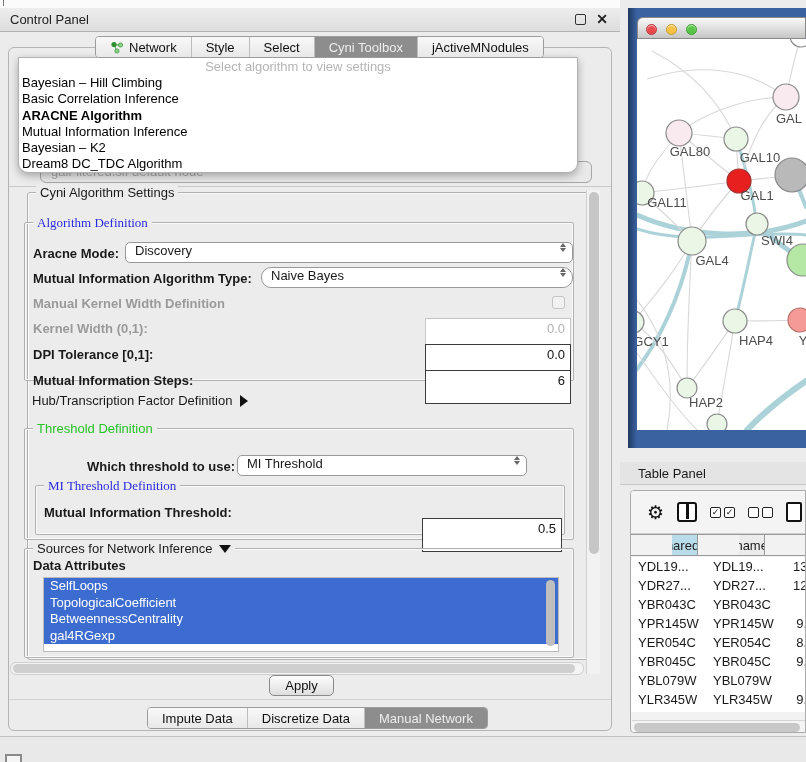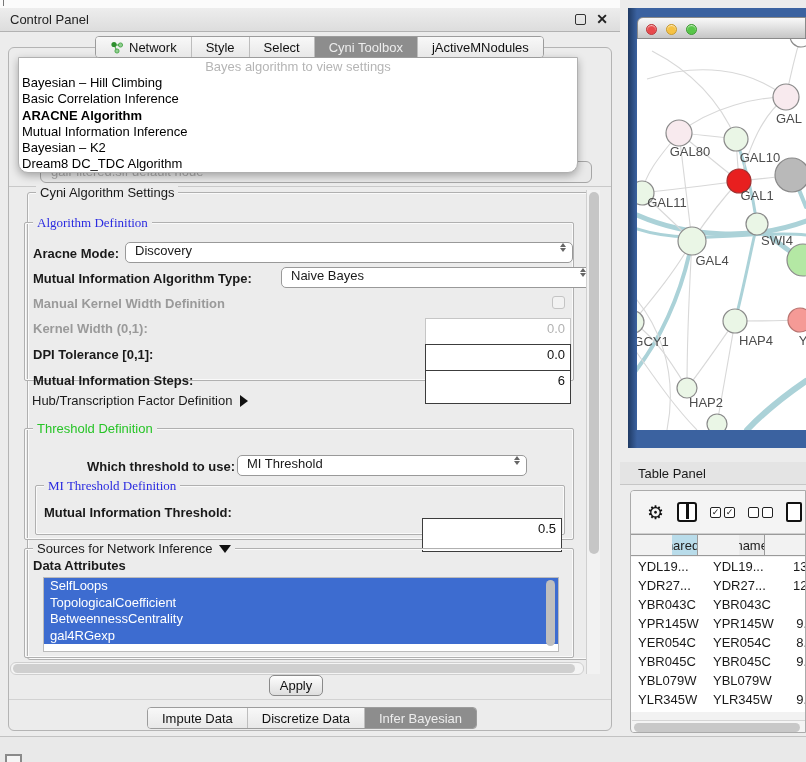--- a/index.html
+++ b/index.html
@@ -62,21 +62,21 @@
 
   .attr-list { position:absolute; background:#fff; border:1px solid #bbb; overflow:hidden; }
   .attr-item { height:16.5px; line-height:16.5px; color:#fff; background:#3d6cd0; padding-left:6px; }
   .attr-scroll { position:absolute; right:3px; top:2px; width:9px; height:66px; background:#bfbfbf; border-radius:5px; }
 
   .hscroll { left:10px; top:662px; width:574px; height:13px; background:#f4f4f4; border:1px solid #cfcfcf; border-radius:6px; }
   .hscroll .thumb { position:absolute; left:2px; top:1px; width:562px; height:9px; background:#cfcfcf; border-radius:5px; }
   .vscroll { left:586px; top:190px; width:14px; height:484px; background:#f2f2f2; border-left:1px solid #d0d0d0; }
   .vscroll .thumb { position:absolute; left:2px; top:2px; width:10px; height:362px; background:#c6c6c6; border-radius:6px; }
 
-  .apply-btn { left:269px; top:675px; width:54px; height:21px; border:1px solid #8a8a8a; border-radius:5px; background:linear-gradient(#fdfdfd,#dedede); text-align:center; line-height:19px; color:#111; }
+  .apply-btn { left:269px; top:675px; width:65px; height:21px; border:1px solid #8a8a8a; border-radius:5px; background:linear-gradient(#fdfdfd,#dedede); text-align:center; line-height:19px; color:#111; }
   .panel-div { left:9px; top:699px; width:602px; height:1px; background:#d2d2d2; }
 
   .page-div { left:0; top:736px; width:806px; height:1px; background:#c2c2c2; }
   .page-bottom { left:0; top:737px; width:806px; height:25px; background:#e9e9e9; }
   .mini-square { left:5px; top:754px; width:17px; height:12px; border:2px solid #8a8a8a; background:#f5f5f5; }
 
   
   .net-frame { left:628px; top:8px; width:178px; height:440px; background:linear-gradient(90deg,#1f3a63 0px,#3b62a0 9px,#3b62a0 100%); }
   .mac-titlebar { left:637px; top:17px; width:169px; height:22px; background:linear-gradient(#f9f9f9,#c6c6c6); border:1px solid #8a8a8a; border-radius:6px 0 0 0; }
   .light { position:absolute; top:6px; width:11px; height:11px; border-radius:50%; box-shadow:inset 0 1px 1px rgba(255,255,255,.7); }
@@ -145,21 +145,21 @@
     <div class="tab">
       <span>jActiveMNodules</span>
     </div>
   </div>
 
   <div class="abs bg-combo">
     <span>galFiltered.sif default node</span>
   </div>
 
   <div class="abs dd-popup">
-    <div class="dd-placeholder">Bayes algorithm to view settings</div>
+    <div class="dd-placeholder">Select algorithm to view settings</div>
     <div>
         <div class="dd-item">Bayesian – Hill Climbing</div>
         <div class="dd-item">Basic Correlation Inference</div>
         <div class="dd-item dd-bold">ARACNE Algorithm</div>
         <div class="dd-item">Mutual Information Inference</div>
         <div class="dd-item">Bayesian – K2</div>
         <div class="dd-item">Dream8 DC_TDC Algorithm</div>
       </div>
   </div>
 
@@ -176,21 +176,21 @@
       <span class="row-label bold" style="left:8px; top:23px;">Aracne Mode:</span>
       <div class="combo" style="left:100px; top:19px; width:448px;">
         <span>Discovery</span>
         <span class="spin">
             <span class="tri-up"></span>
             <span class="tri-dn"></span>
           </span>
       </div>
 
       <span class="row-label bold" style="left:8px; top:48px;">Mutual Information Algorithm Type:</span>
-      <div class="combo" style="left:256px; top:44px; width:312px;">
+      <div class="combo" style="left:236px; top:44px; width:312px;border-radius:10px;">
         <span>Naive Bayes</span>
         <span class="spin">
             <span class="tri-up"></span>
             <span class="tri-dn"></span>
           </span>
       </div>
 
       <span class="row-label bold gray" style="left:8px; top:73px;">Manual Kernel Width Definition</span>
       <span class="chk" style="left:527px; top:73px;"></span>
 
@@ -253,21 +253,21 @@
   <div class="abs apply-btn">Apply</div>
 
   <div class="abs tabbar bottom-tabs">
     <div class="tab">
       <span>Impute Data</span>
     </div>
     <div class="tab">
       <span>Discretize Data</span>
     </div>
     <div class="tab sel">
-      <span>Infer Bayesian</span>
+      <span>Manual Network</span>
     </div>
   </div>
 
   <div class="abs net-frame"></div>
   <div class="abs mac-titlebar">
     <span class="light" style="left:8px;  background:#e8494c; border:1px solid #b93a3d;"></span>
     <span class="light" style="left:28px; background:#f6c243; border:1px solid #c79a2e;"></span>
     <span class="light" style="left:48px; background:#57c648; border:1px solid #3f9a34;"></span>
   </div>
 

